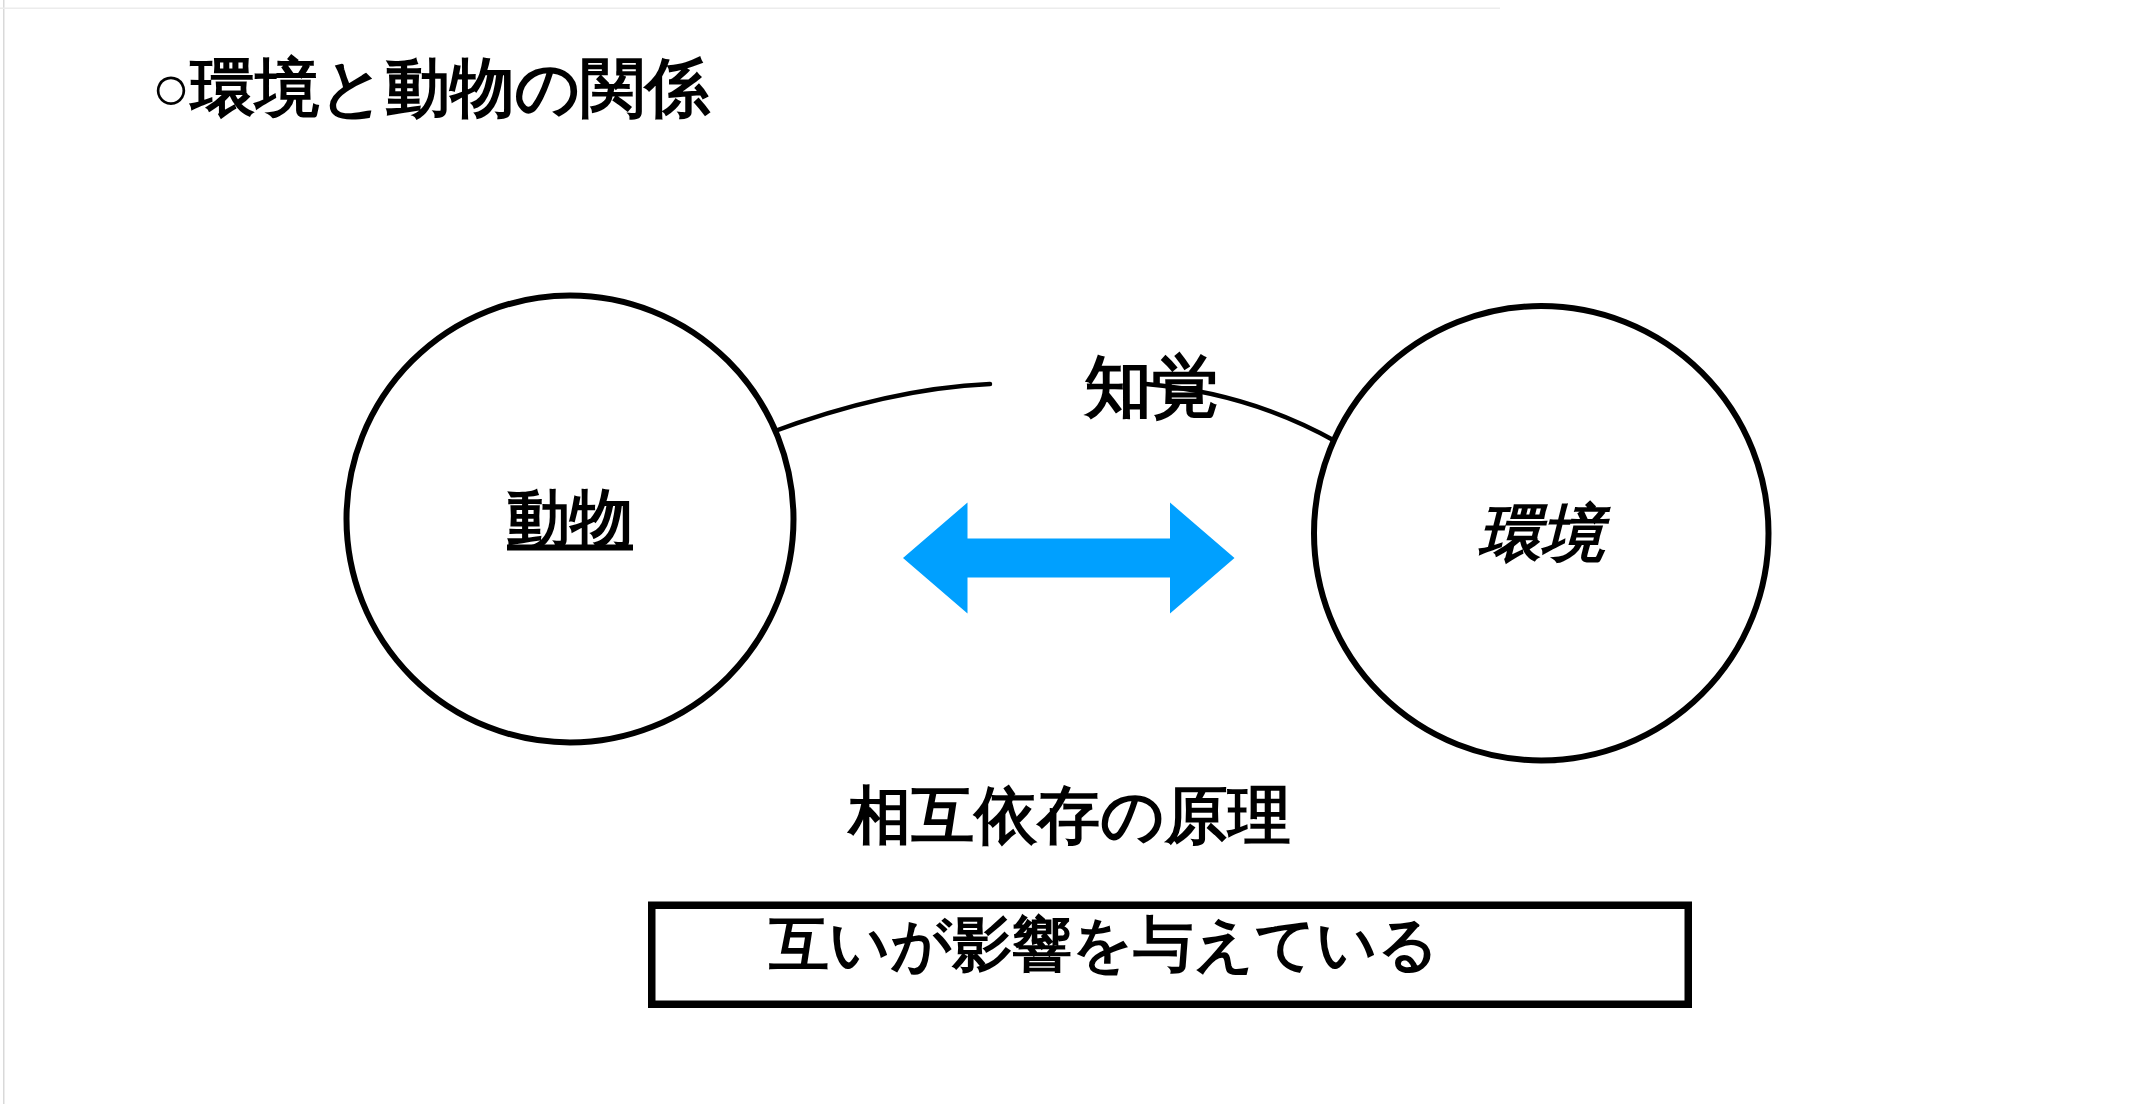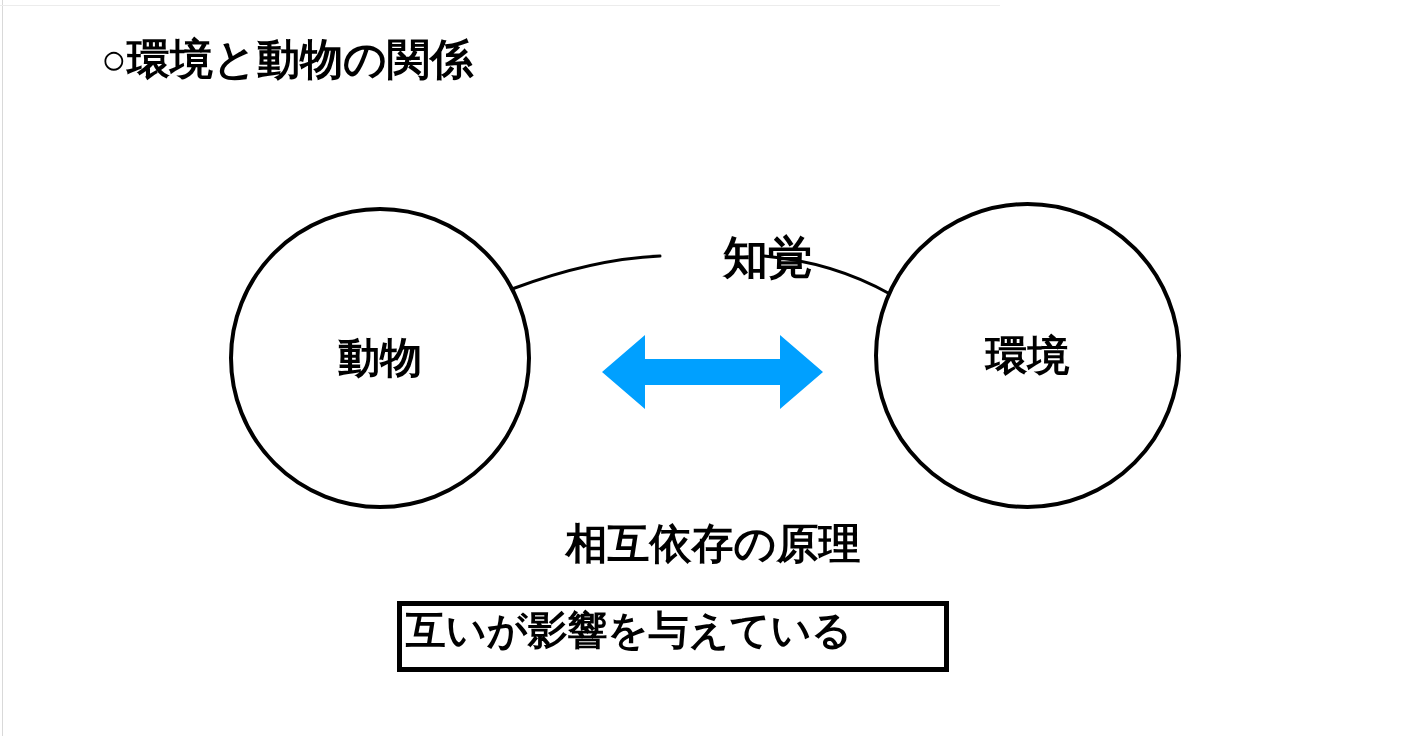--- a/index.html
+++ b/index.html
@@ -47,29 +47,31 @@
     position: absolute;
     border: 4px solid #000000;
     border-radius: 50%;
     background: #ffffff;
     display: flex;
     align-items: center;
     justify-content: center;
   }
   .circle-left {
     left: 229px;
-    top: 207px;
+    top: 195px;
     width: 294px;
     height: 294px;
+    text-decoration: underline;
   }
   .circle-right {
     left: 874px;
     top: 202px;
     width: 299px;
     height: 299px;
+    font-style: italic;
   }
   .circle span {
     font-size: 42px;
     font-weight: 700;
     white-space: nowrap;
   }
   .perception-label {
     position: absolute;
     left: 613px;
     top: 228px;
@@ -99,23 +101,23 @@
     top: 486px;
     width: 500px;
     text-align: center;
     font-size: 42px;
     font-weight: 700;
     white-space: nowrap;
     margin-top: 30px;
   }
   .conclusion-box {
     position: absolute;
-    left: 397px;
+    left: 432px;
     top: 601px;
-    width: 552px;
+    width: 696px;
     height: 71px;
     box-sizing: border-box;
     border: 5px solid #000000;
     background: #ffffff;
     text-align: center;
     padding-right: 88px;
   }
   .conclusion-box span {
     display: inline-block;
     margin-top: 3px;

